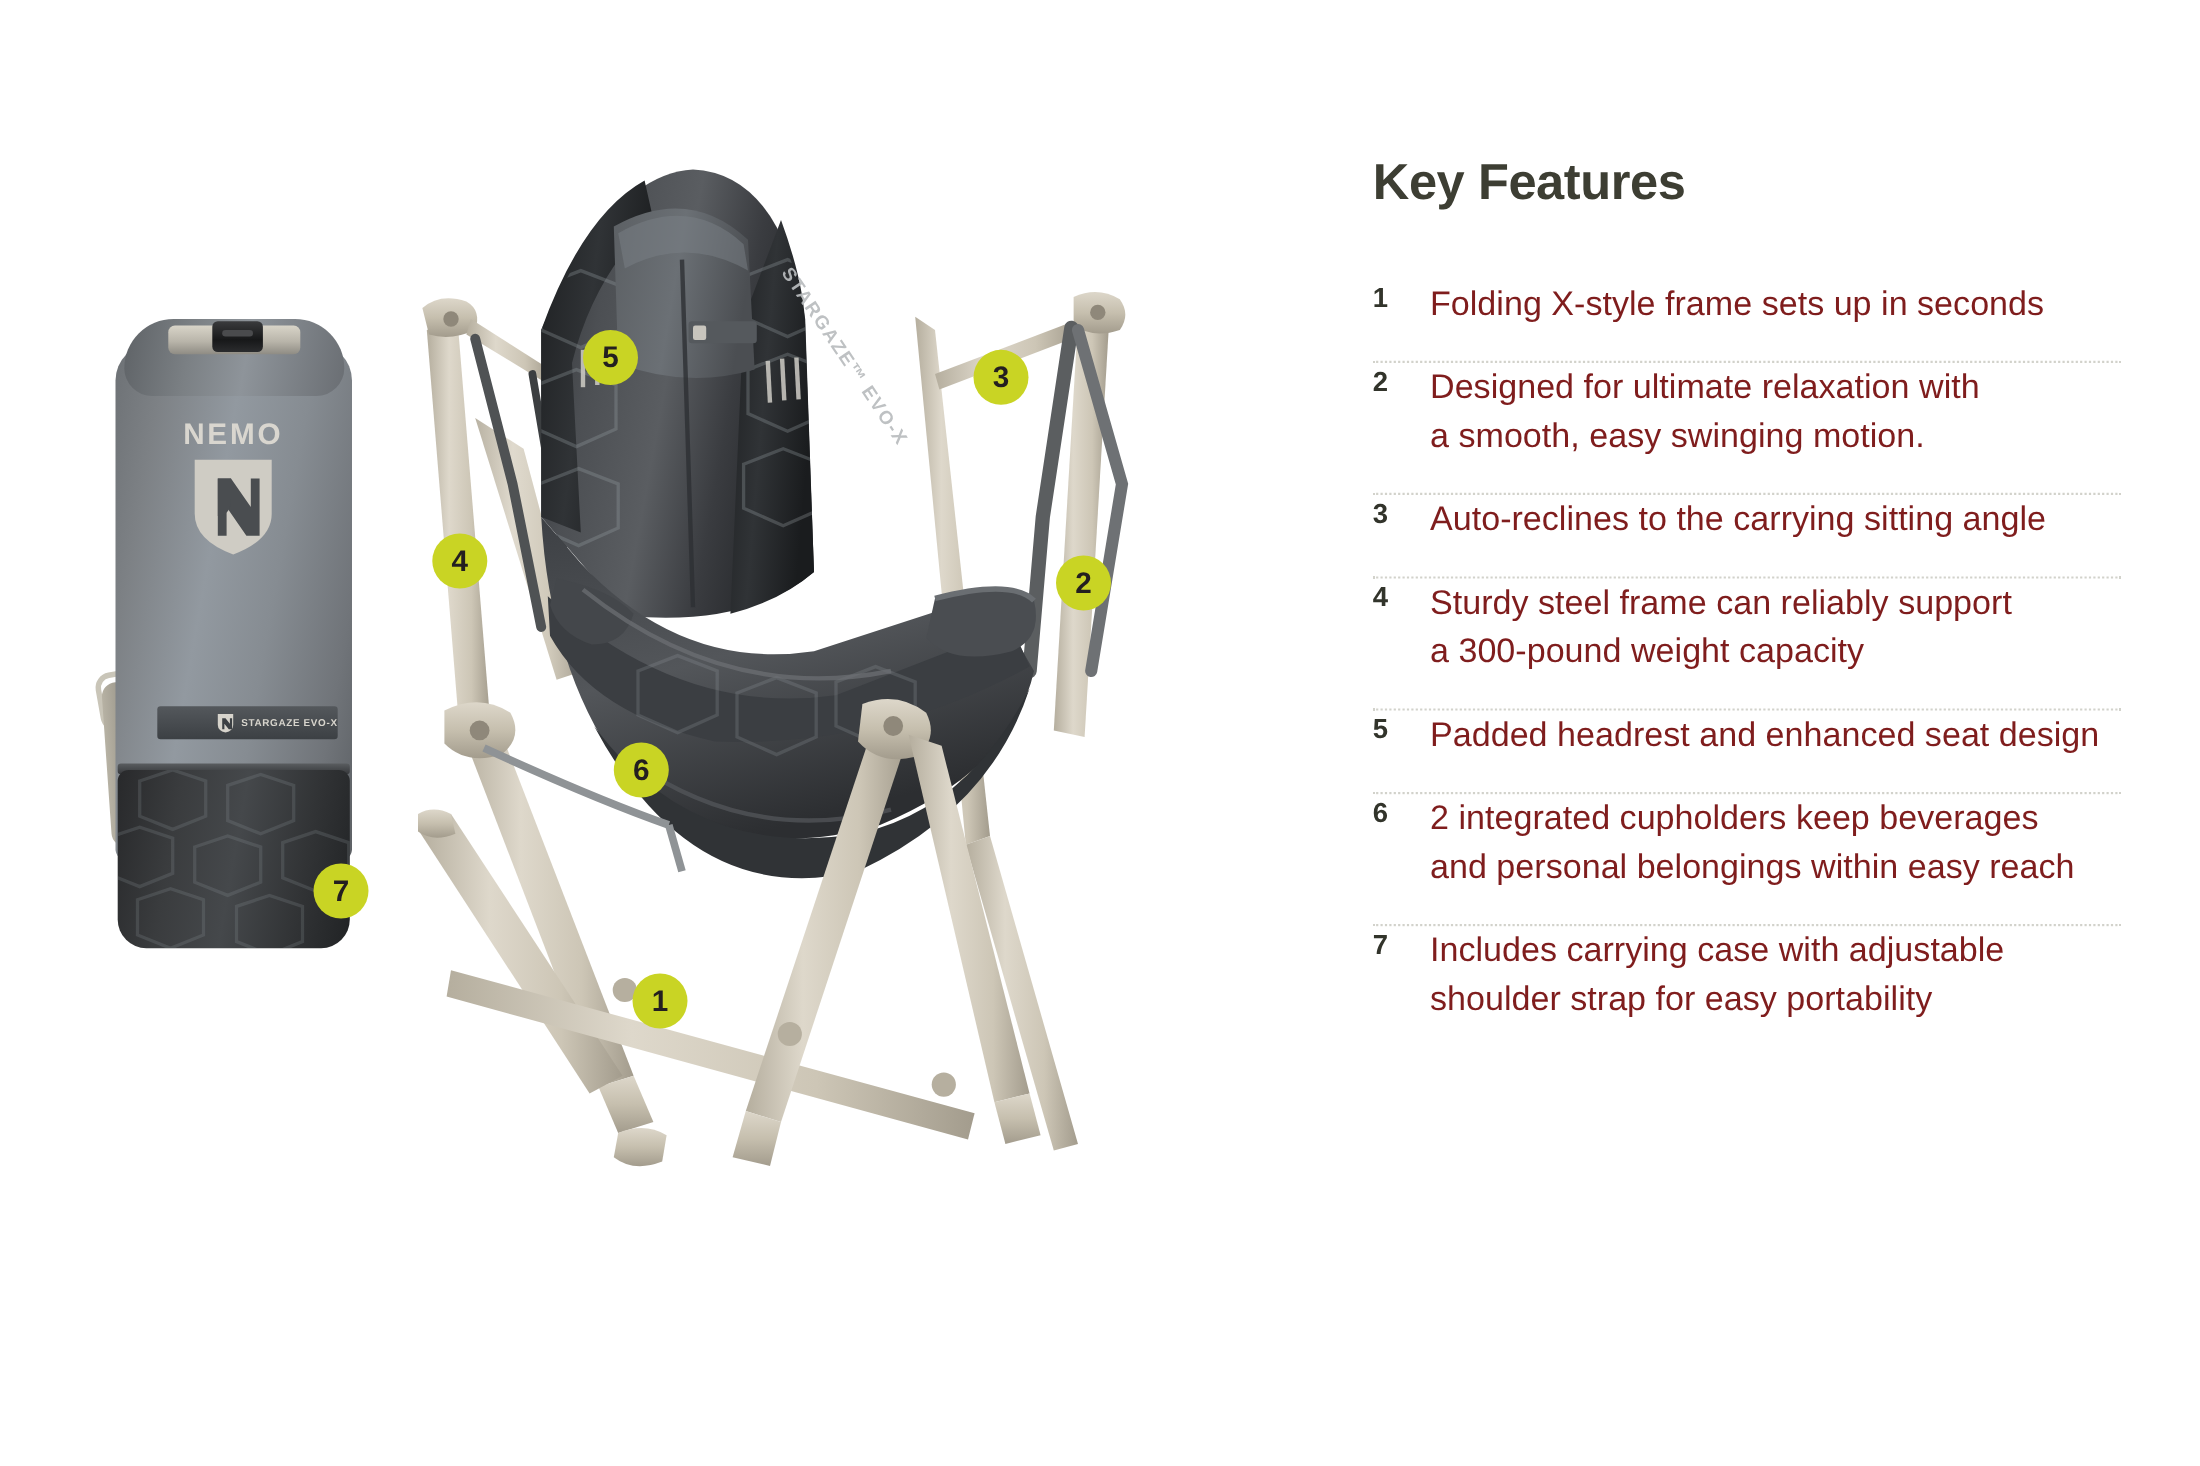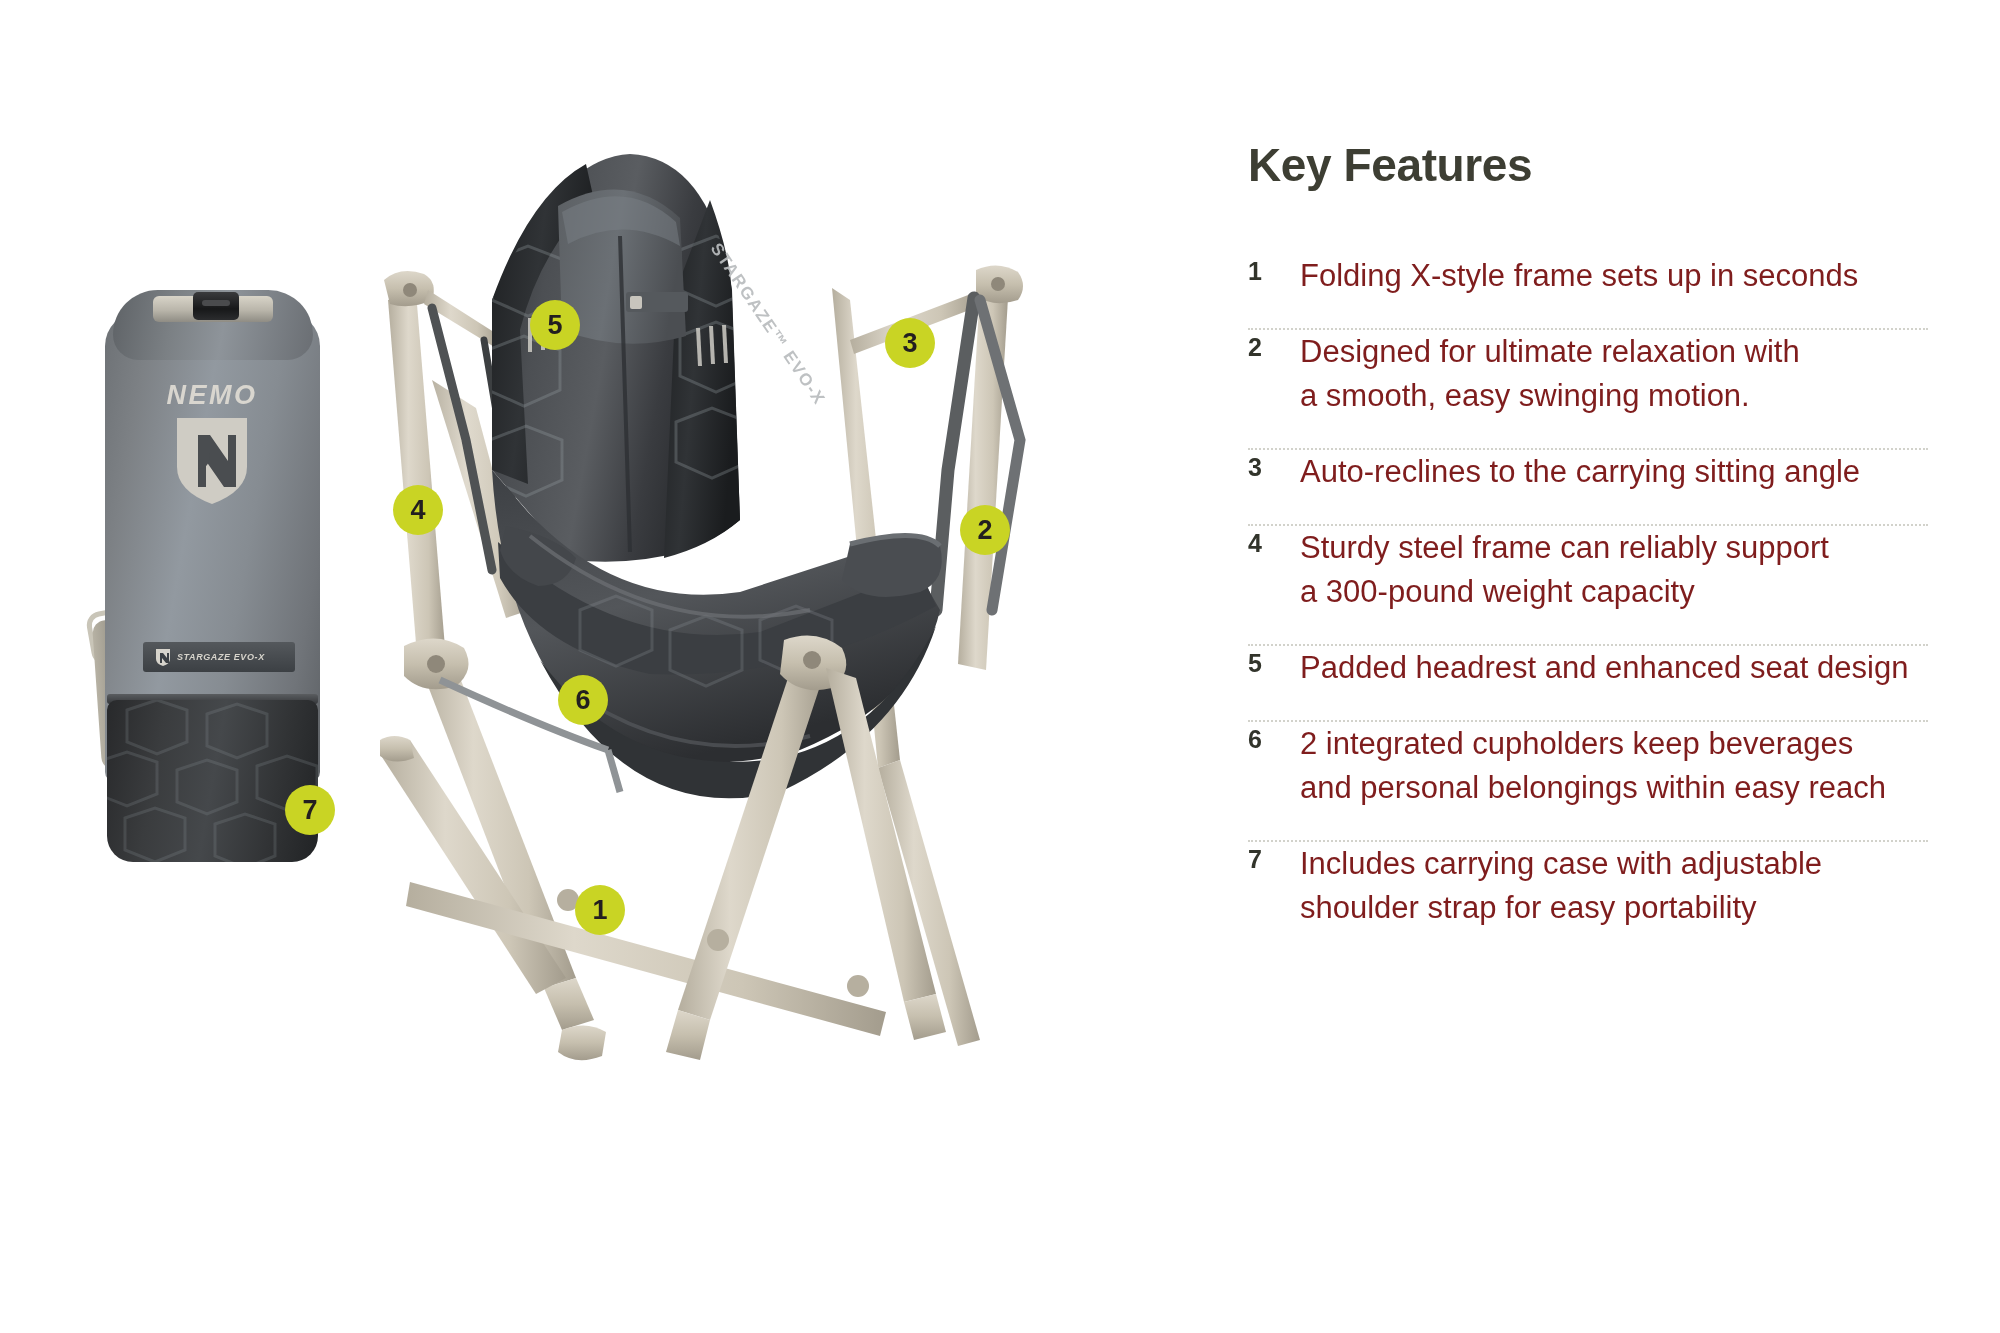--- a/index.html
+++ b/index.html
@@ -9,21 +9,21 @@
     font-family:"Liberation Sans", sans-serif;
     overflow:hidden;
     position:relative;
   }
   .page{position:relative;width:2000px;height:1333px;}
 
   
   .product-area{position:absolute;left:0;top:0;width:1200px;height:1333px;}
 
   
-  .case{position:absolute;left:105px;top:290px;width:177px;height:600px;font-style:italic;}
+  .case{position:absolute;left:105px;top:290px;width:177px;height:600px;}
   .case-body{
     position:absolute;left:0;top:22px;width:215px;height:470px;
     background:linear-gradient(100deg,#6d7175 0%,#7d8185 16%,#9299a0 40%,#868c92 62%,#707479 86%,#5d6165 100%);
     border-radius:34px 34px 10px 10px;
   }
   .case-top{
     position:absolute;left:8px;top:0px;width:200px;height:70px;
     background:linear-gradient(100deg,#5e6266 0%,#7b8084 30%,#8e949a 55%,#6a6e73 100%);
     border-radius:46px 46px 26px 26px;
   }
@@ -48,21 +48,21 @@
     overflow:hidden;
   }
   .hexpat{position:absolute;inset:0;opacity:.22;}
   .case-seam{
     position:absolute;left:2px;top:404px;width:211px;height:10px;
     background:linear-gradient(180deg,#5a5d60,#35373a);border-radius:3px;
   }
   .case-tagstrip{
     position:absolute;left:38px;top:352px;width:140px;height:30px;
     background:linear-gradient(180deg,#54585c,#3c4044);
-    border-radius:3px;display:flex;align-items:center;gap:6px;padding-left:12px;
+    border-radius:3px;display:flex;align-items:center;gap:6px;padding-left:24px;justify-content:flex-end;
   }
   .case-tag-shield{width:16px;height:19px;flex:none;}
   .case-tag-text{
     font-size:9px;font-weight:bold;letter-spacing:.6px;color:#d7d4cc;
     white-space:nowrap;font-family:"Liberation Sans",sans-serif;
   }
   .case-strap{
     position:absolute;left:-8px;top:330px;width:26px;height:150px;
     background:linear-gradient(90deg,#b7b2a4,#8f8b80);
     border-radius:13px;transform:rotate(-4deg);

